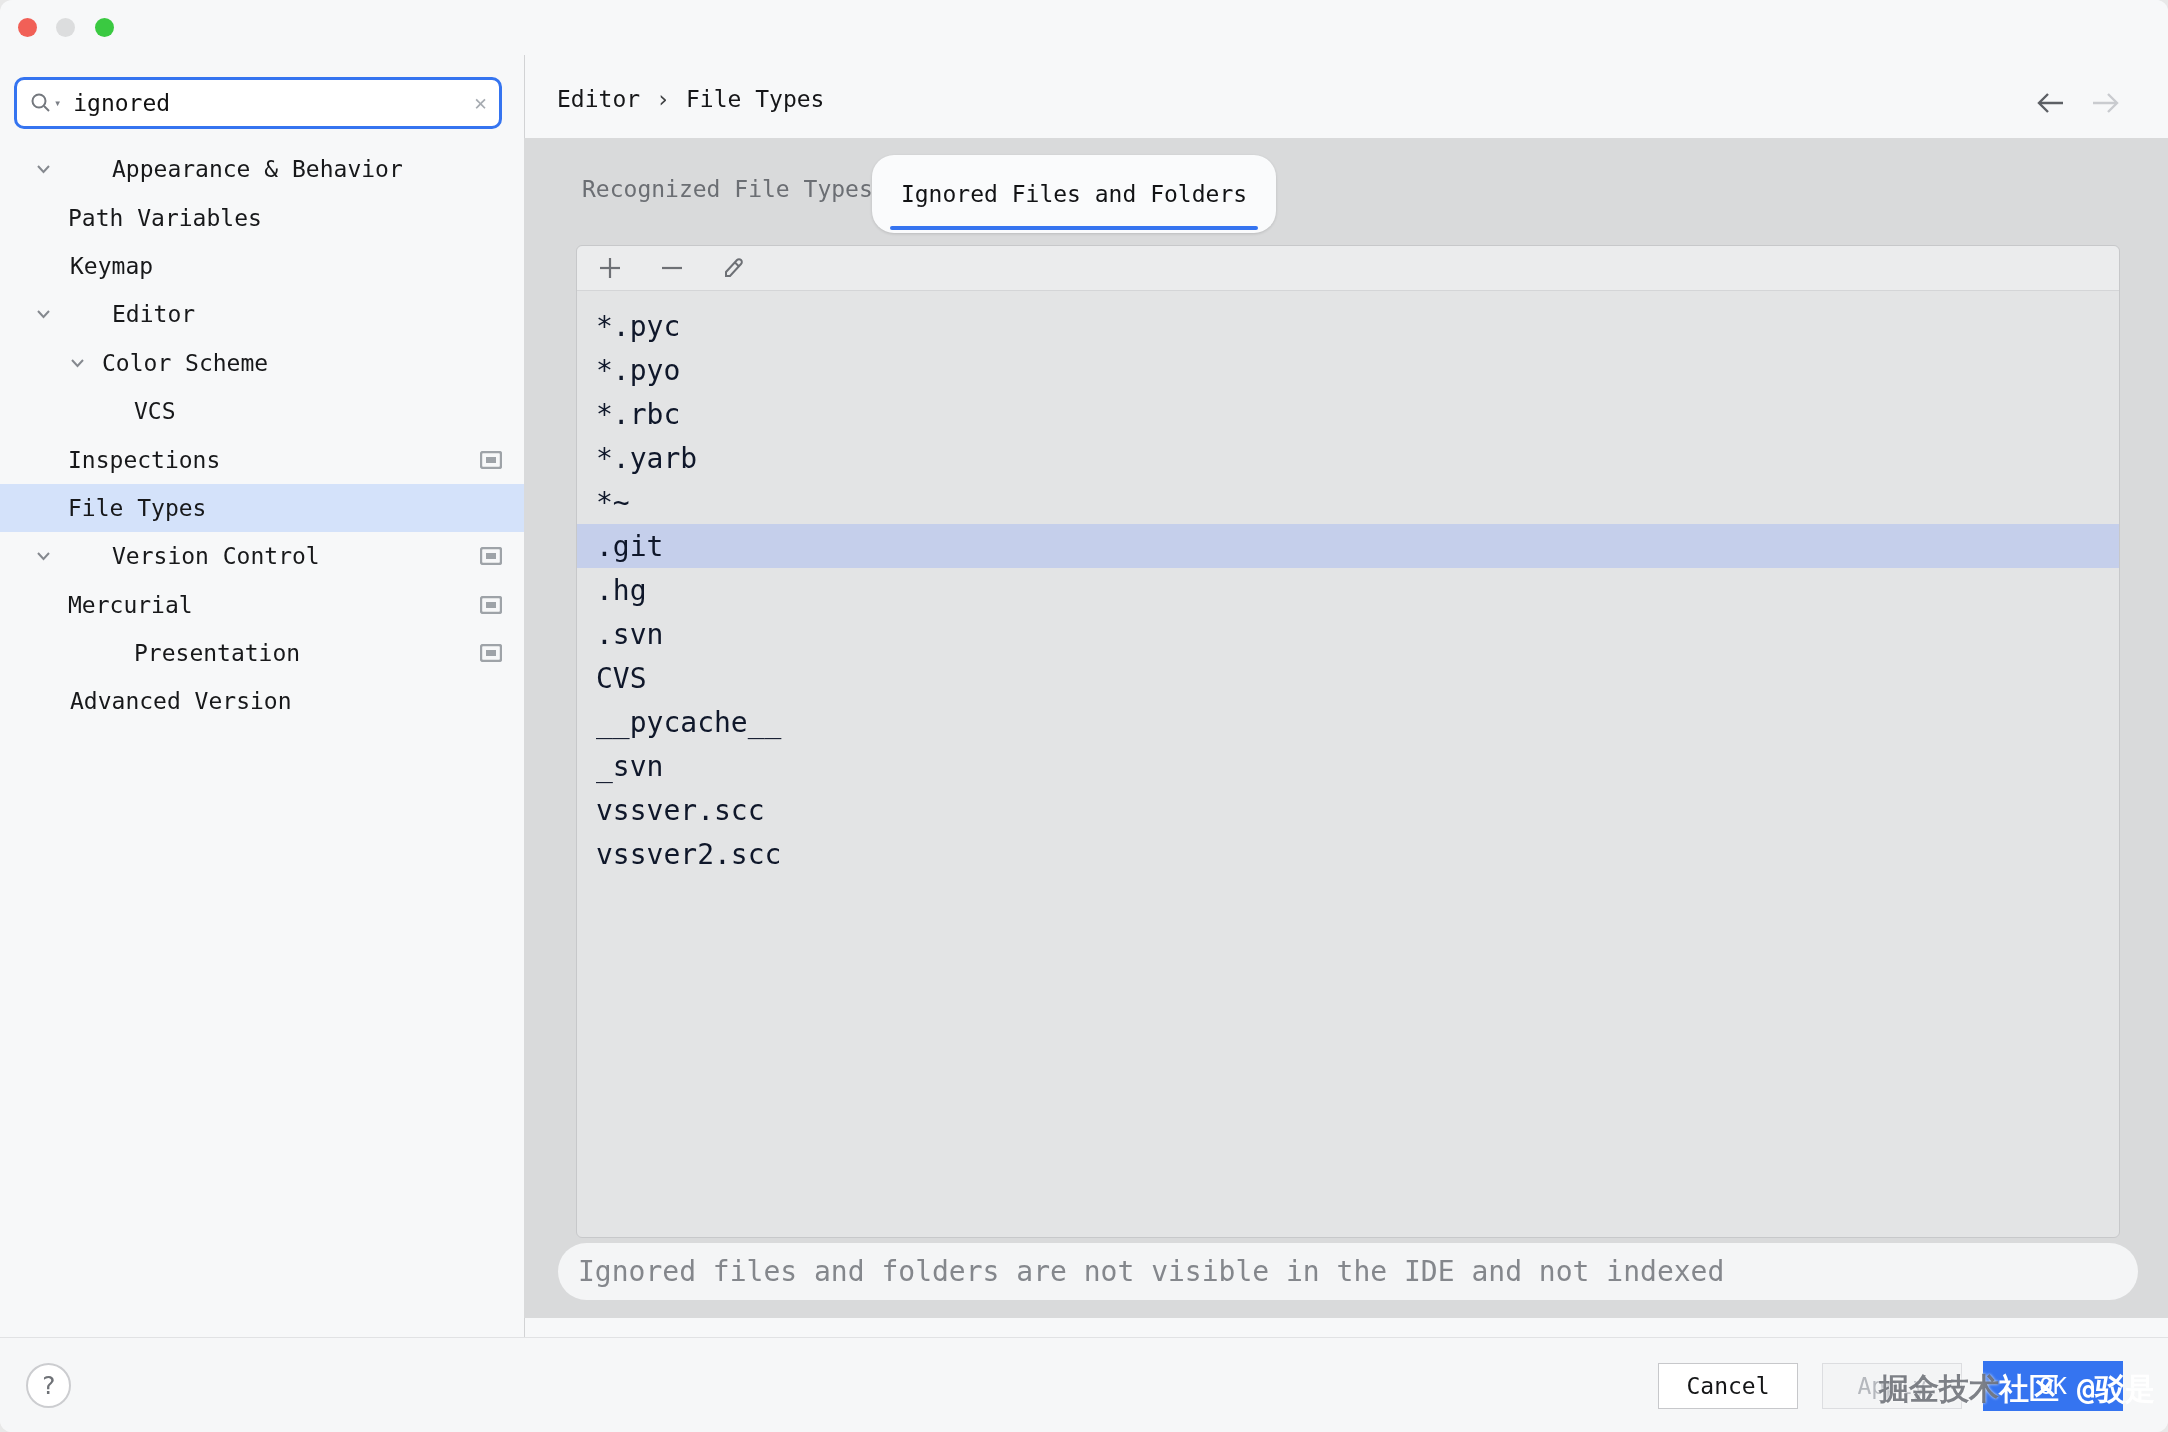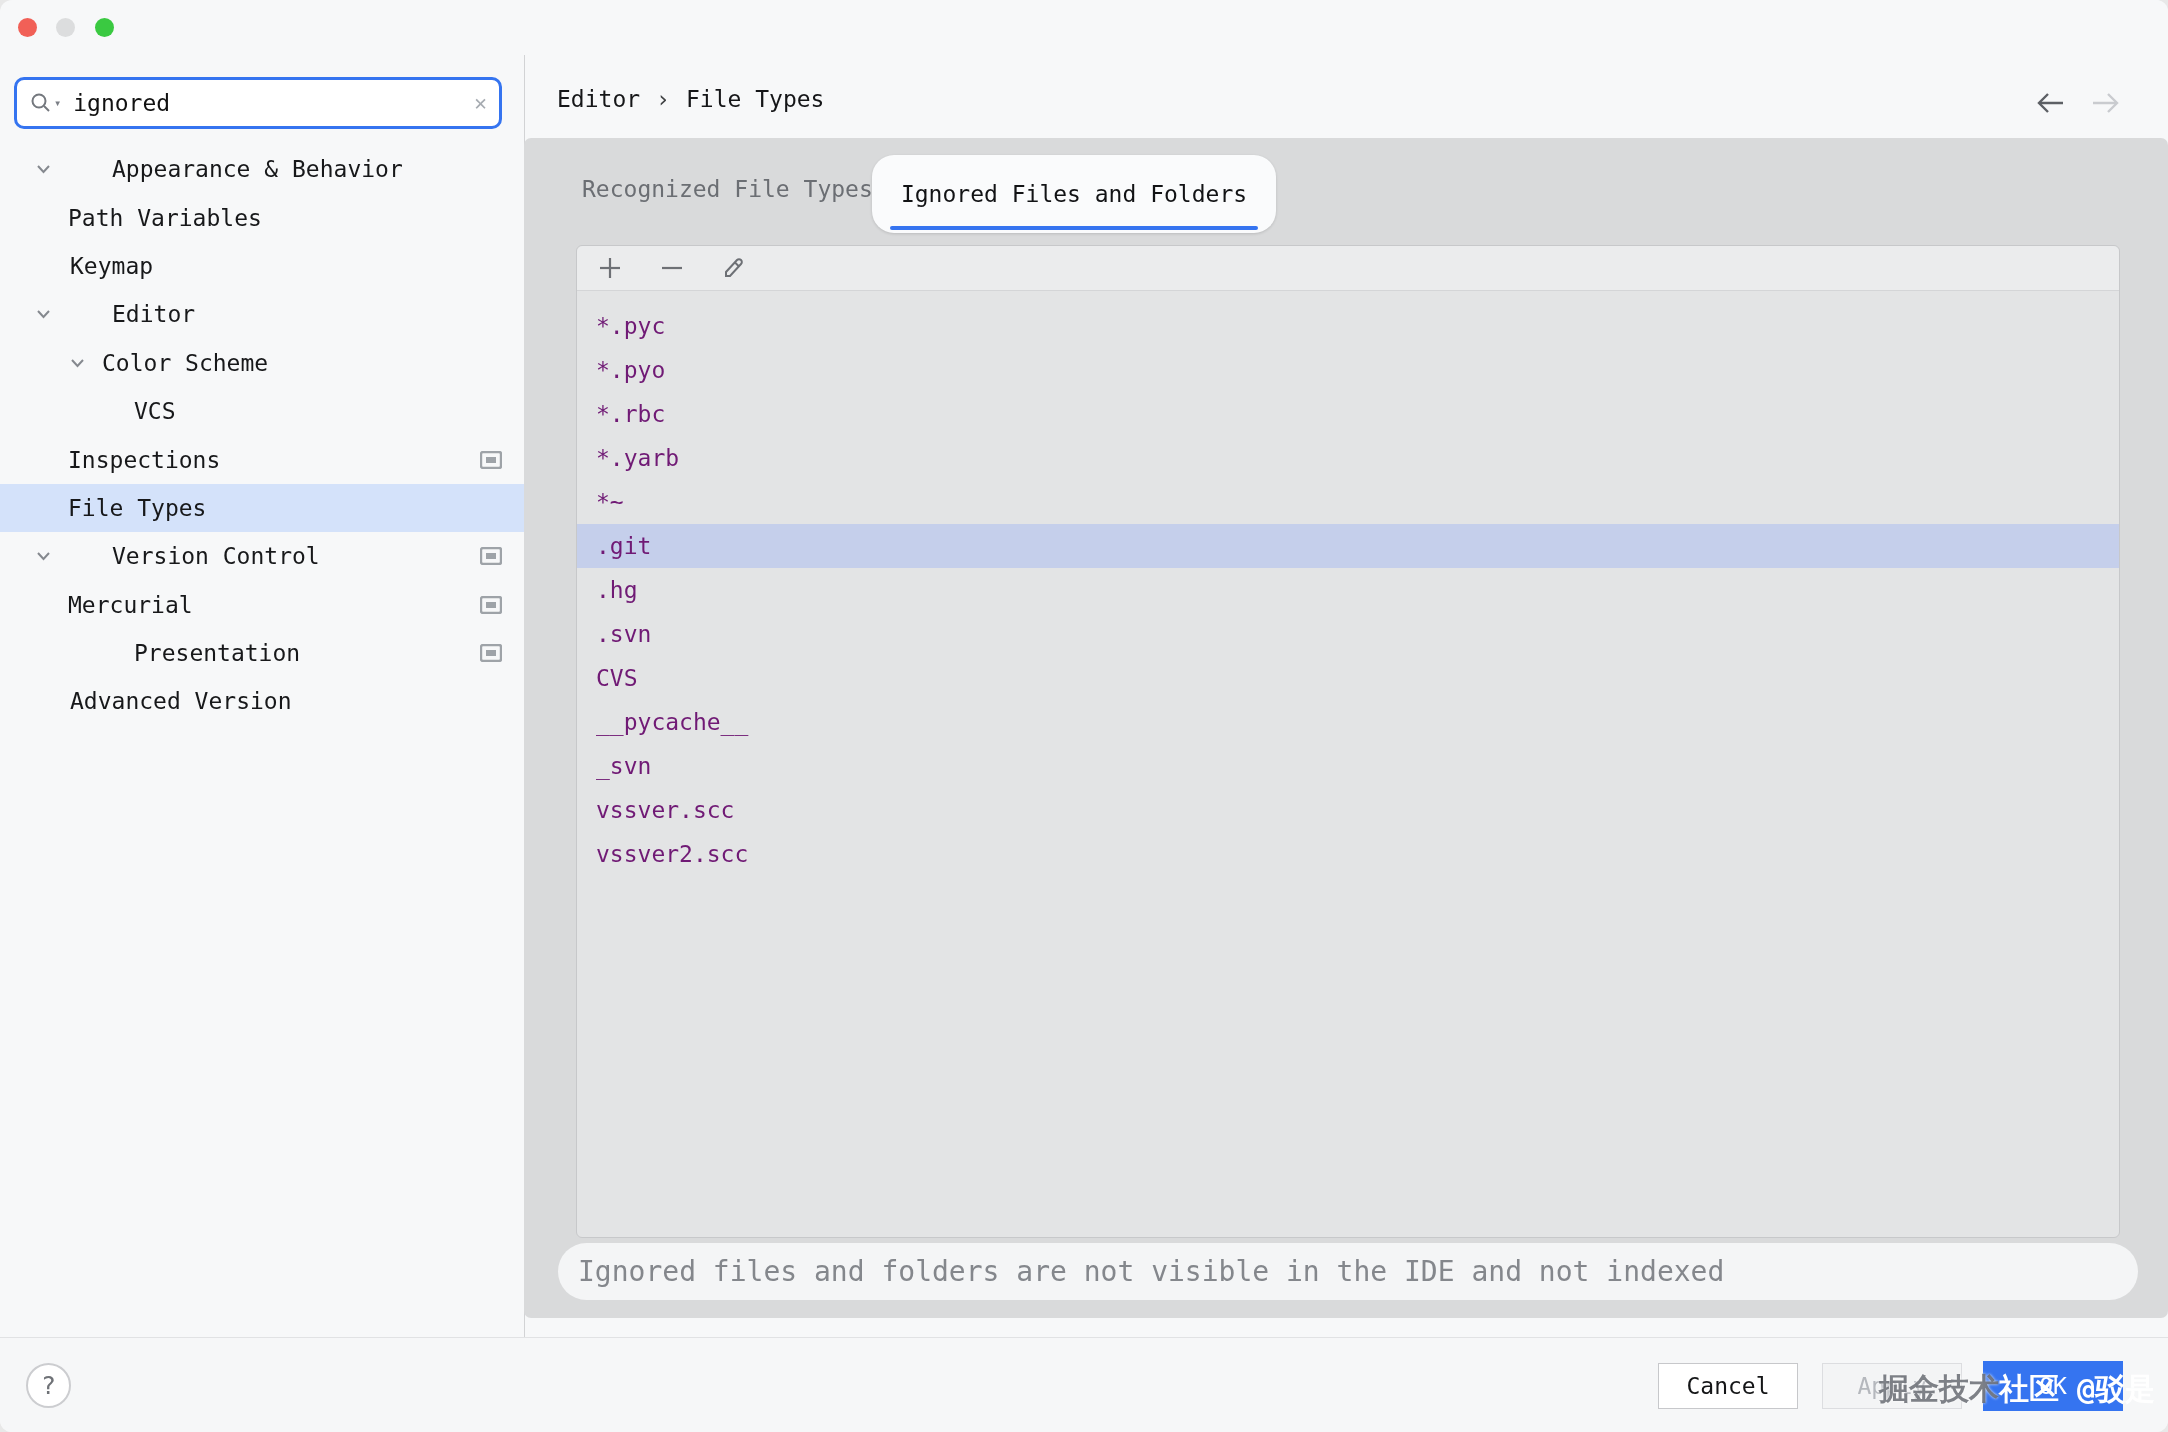--- a/index.html
+++ b/index.html
@@ -34,34 +34,34 @@
   .trow.selected{background:#d4e2fa;}
   .found-icon{margin-left:auto;margin-right:22px;flex:0 0 auto;display:flex;}
   
   .v-divider{position:absolute;left:524px;top:55px;width:1px;height:1282px;background:#d2d3d5;}
   
   .content-header{position:absolute;left:525px;top:0;width:1643px;height:138px;background:#f7f8f9;}
   .breadcrumb{position:absolute;left:32px;top:86px;font-size:23px;color:#151618;display:flex;gap:16px;align-items:center;}
   .crumb-sep{color:#404244;}
   .nav-arrows{position:absolute;right:48px;top:92px;display:flex;gap:24px;align-items:center;}
   
-  .gray-panel{position:absolute;left:524px;top:138px;width:1644px;height:1180px;background:#d9dadb;border-radius:7px;}
+  .gray-panel{position:absolute;left:524px;top:138px;width:1644px;height:1180px;background:#d9dadb;}
   .tab-inactive{position:absolute;left:58px;top:38px;font-size:23px;color:#6b6e73;cursor:pointer;}
   .tab-pill{position:absolute;left:348px;top:17px;width:404px;height:78px;background:#fafbfc;
     border-radius:22px;box-shadow:0 1px 3px rgba(0,0,0,0.14);display:flex;align-items:center;justify-content:center;}
   .tab-pill-label{font-size:23px;color:#121315;}
   .tab-underline{position:absolute;left:18px;right:18px;bottom:3px;height:4px;border-radius:3px;background:#3574f0;}
   
   .list-panel{position:absolute;left:52px;top:107px;width:1544px;height:993px;background:#e3e4e5;
     border:1px solid #c7c8ca;border-radius:6px;}
   .list-toolbar{position:absolute;left:0;top:0;width:100%;height:45px;background:#ebeced;
     border-bottom:1px solid #d4d5d7;border-radius:6px 6px 0 0;display:flex;align-items:center;gap:28px;padding-left:16px;}
   .tb-btn{width:34px;height:34px;display:flex;align-items:center;justify-content:center;cursor:pointer;}
   .rows{position:absolute;left:0;top:58px;width:100%;}
-  .lrow{height:44px;display:flex;align-items:center;padding-left:19px;font-size:23px;color:#701a75;}
+  .lrow{height:44px;display:flex;align-items:center;padding-left:19px;font-size:28px;color:#0f172a;}
   .lrow.selected{background:#c5cfeb;}
   
   .hint-bar{position:absolute;left:34px;top:1105px;width:1580px;height:57px;background:#f4f5f6;
     border-radius:29px;display:flex;align-items:center;padding-left:20px;}
   .hint-text{font-size:28px;color:#84878c;}
   
   .footer{position:absolute;left:0;top:1337px;width:100%;height:95px;background:#f6f7f8;border-top:1px solid #e1e2e4;}
   .help-btn{position:absolute;left:26px;top:25px;width:45px;height:45px;border-radius:50%;background:#ffffff;
     border:2px solid #cccdd0;color:#6f7277;font-size:25px;display:flex;align-items:center;justify-content:center;cursor:pointer;}
   .btn{position:absolute;height:46px;border-radius:0;font-family:"DejaVu Sans Mono",monospace;

